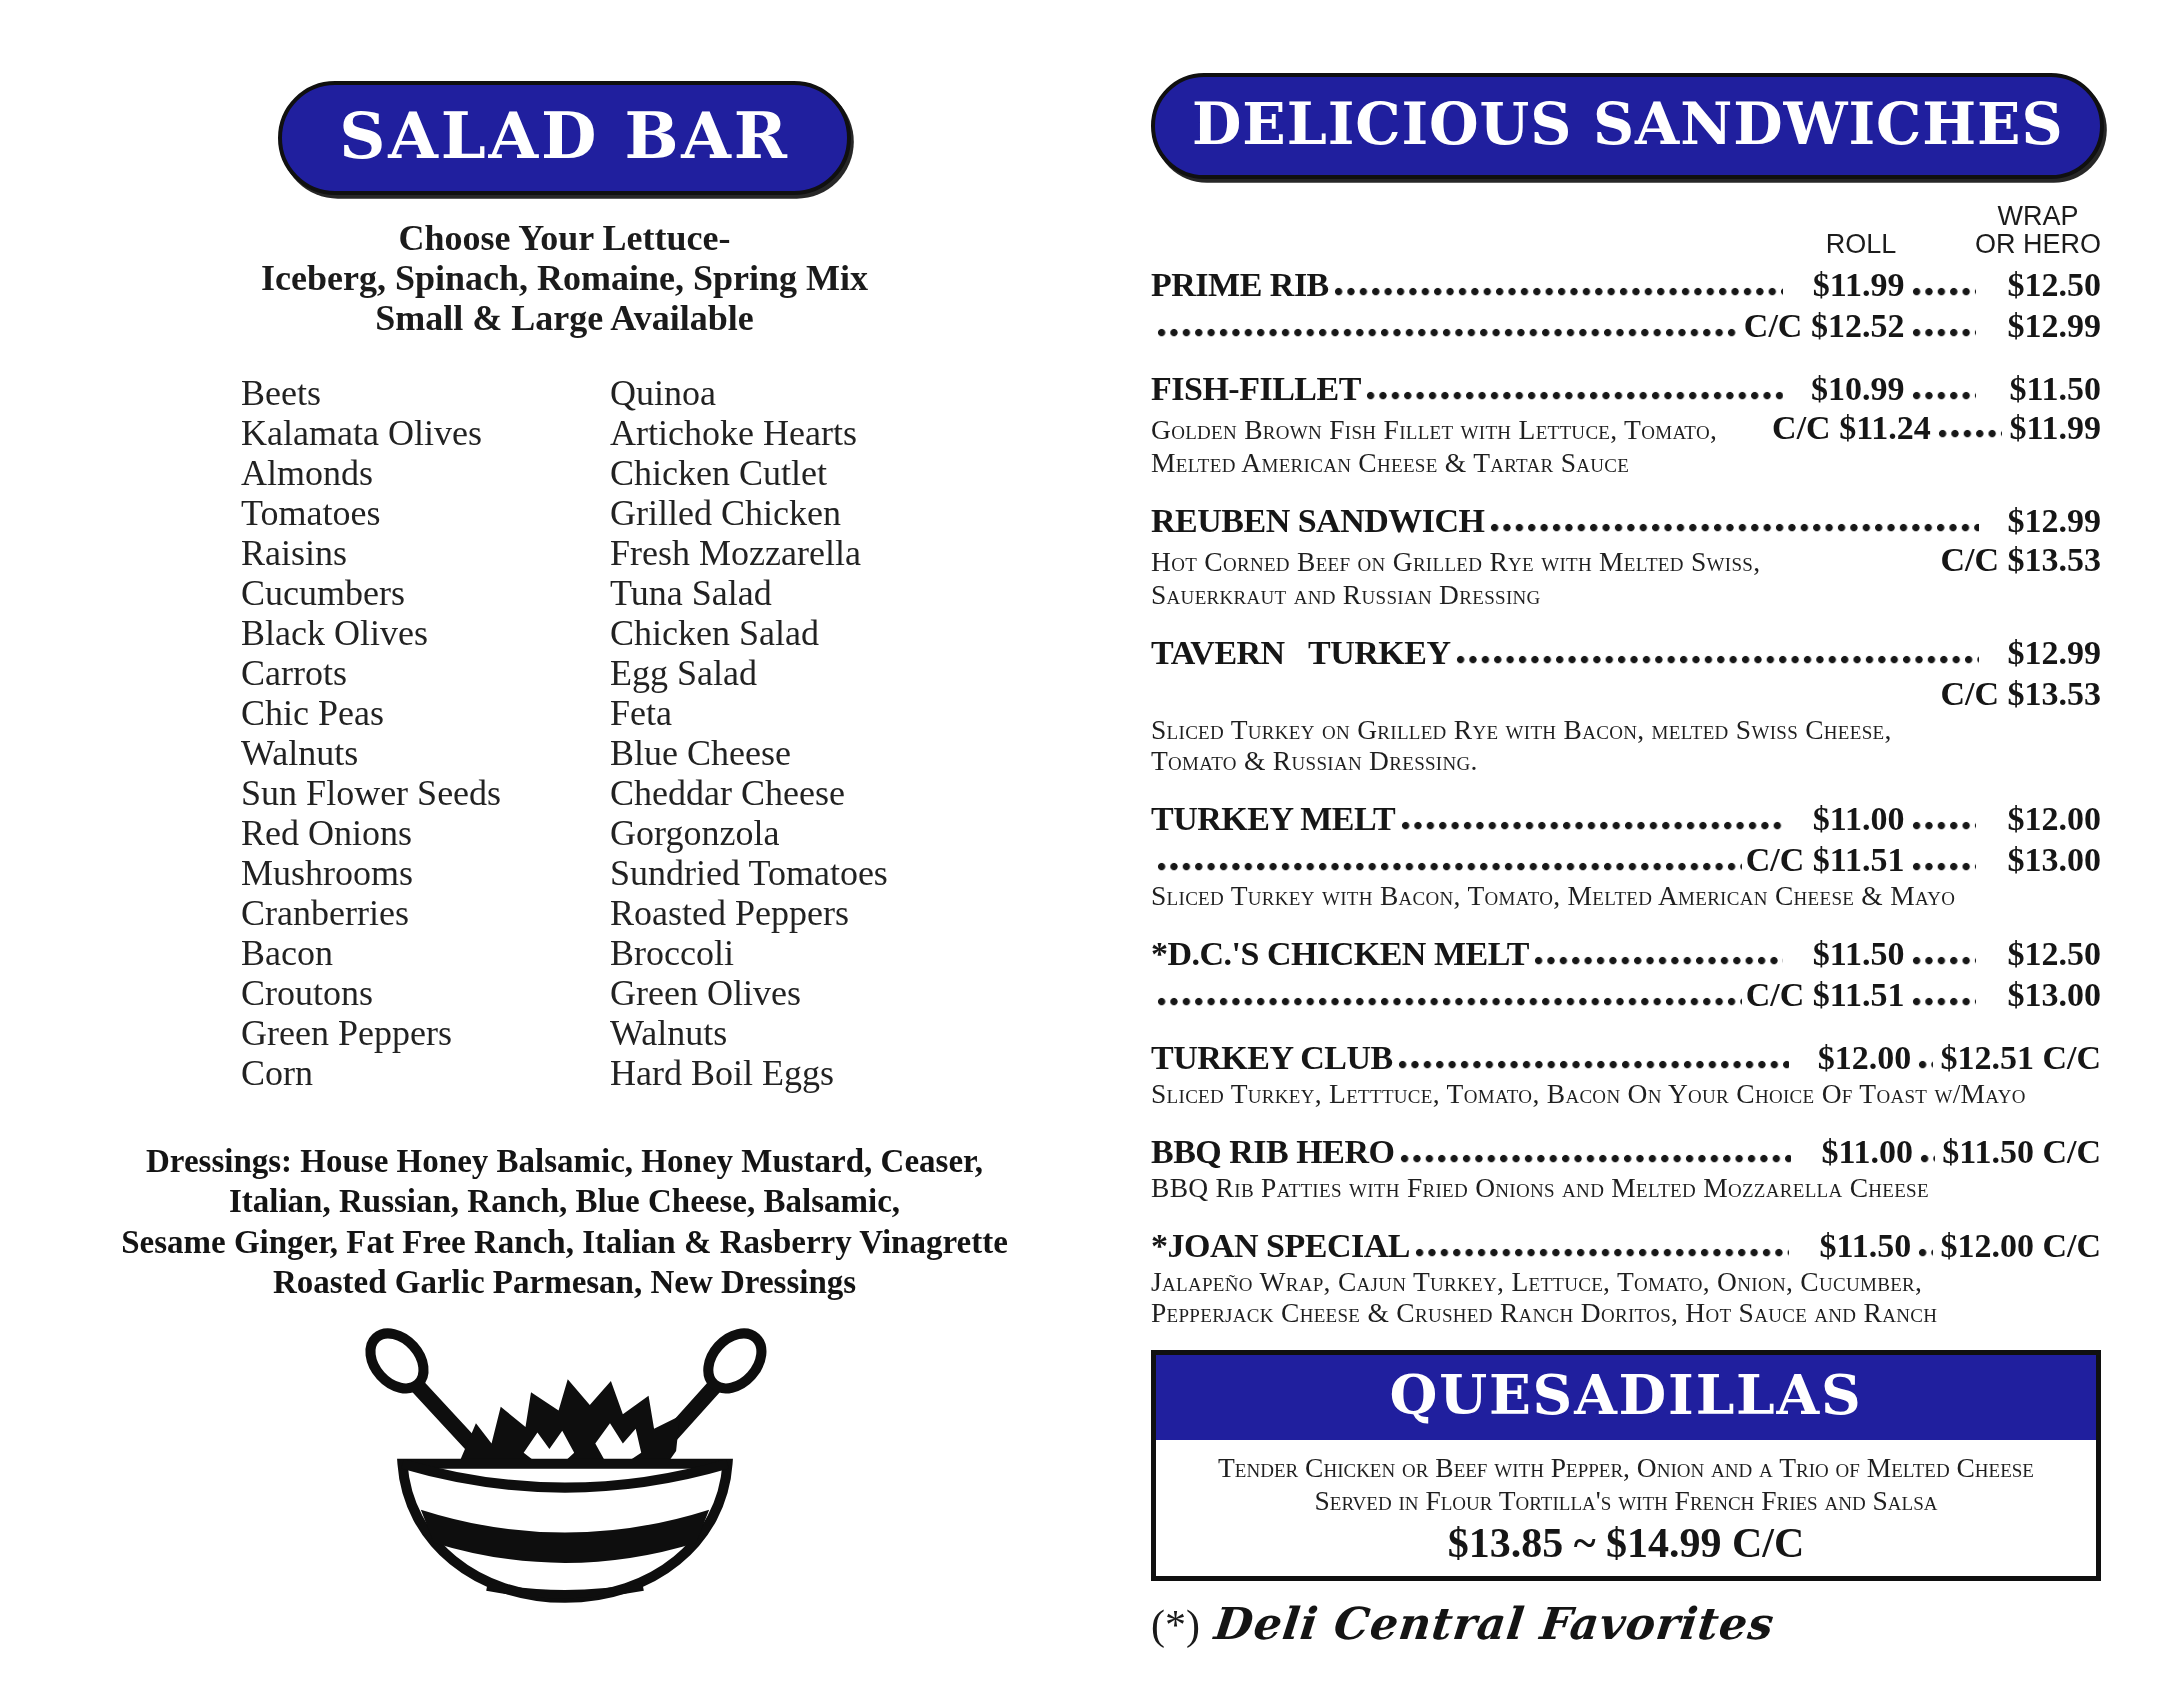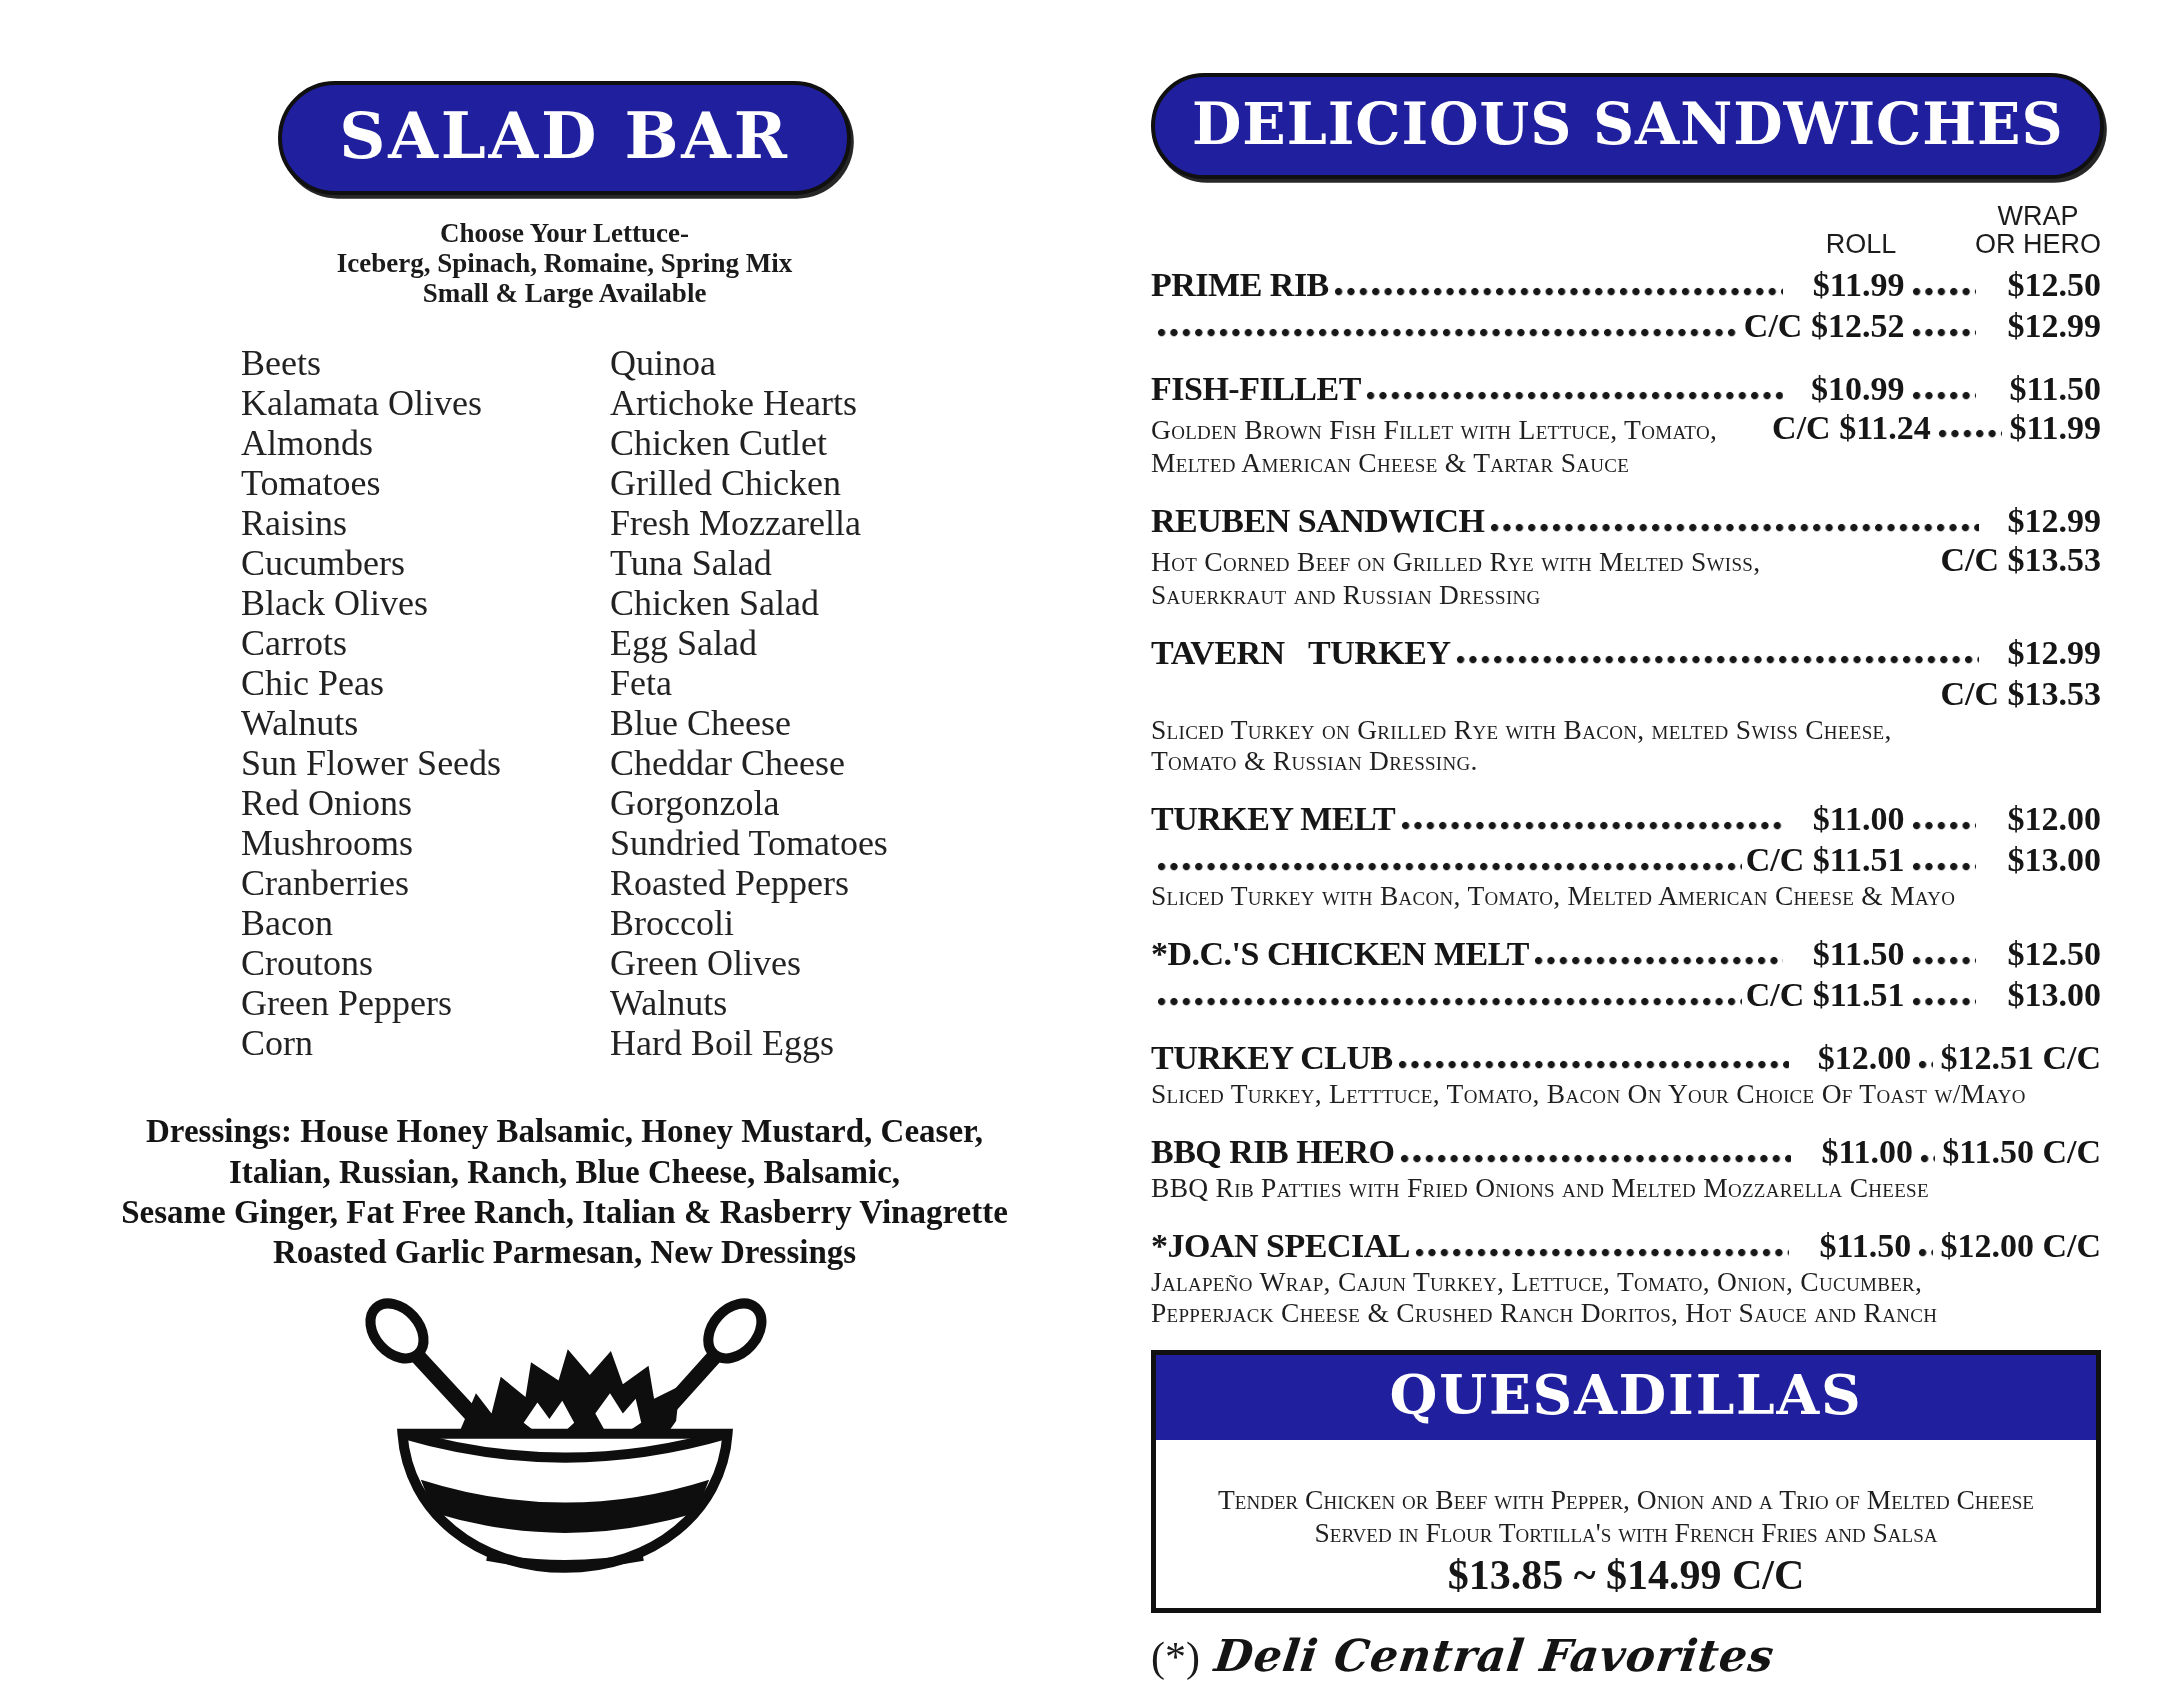--- a/index.html
+++ b/index.html
@@ -14,21 +14,21 @@
     border:4.6px solid #101010;border-radius:69px;
     font-family:"DejaVu Serif",serif;font-weight:bold;
     box-shadow:2.8px 3.7px 0 rgba(16,16,16,.9);
     text-align:center;white-space:nowrap;
   }
   .pill-left{font-size:64px;letter-spacing:2.8px;padding:13px 57px 18.4px;}
   .pill-right{font-size:57px;letter-spacing:0.9px;padding:13px 37px 18.4px;}
 
   
   .left-col{position:absolute;left:64px;top:81px;width:1001px;text-align:center;}
-  .intro{margin-top:24px;font-weight:bold;font-size:27px;line-height:1.1;color:#1b1b1b;}
+  .intro{margin-top:24px;font-weight:bold;font-size:36px;line-height:1.1;color:#1b1b1b;}
   .salad-cols{
     margin-top:35px;display:flex;justify-content:center;gap:109px;
     text-align:left;font-size:36px;line-height:40px;color:#222222;
   }
   .salad-col{white-space:nowrap;}
   .dressings{margin-top:48px;font-weight:bold;font-size:33px;line-height:1.22;color:#141414;white-space:nowrap;}
   .bowl-wrap{margin-top:13px;}
 
   
   .right-col{position:absolute;left:1151px;top:73px;width:950px;}
@@ -63,21 +63,21 @@
   .desc-price{font-weight:700;font-size:34px;white-space:nowrap;}
   .item{margin-bottom:22px;}
 
   
   .ques-box{border:5.5px solid #101010;margin-top:7.3px;background:#ffffff;}
   .ques-band{
     background:#201f9e;color:#ffffff;text-align:center;
     font-family:"DejaVu Serif",serif;font-weight:bold;font-size:55px;
     letter-spacing:1.8px;padding:7.3px 0 13px;
   }
-  .ques-body{text-align:center;padding:11px 11px 9.2px;margin-top:32px;}
+  .ques-body{text-align:center;padding:11px 11px 9.2px;}
   .ques-desc{font-variant:small-caps;font-size:27.5px;line-height:33px;color:#1f1f1f;}
   .ques-price{font-weight:700;font-size:42px;margin-top:1.8px;}
 
   
   .footnote{display:flex;align-items:baseline;margin-top:16.5px;}
   .fn-symbol{font-size:42px;color:#1a1a1a;}
   .fn-script{
     margin-left:14.7px;font-style:italic;font-weight:700;font-size:44px;
     font-family:"DejaVu Serif",serif;display:inline-block;transform:skewX(-7deg);
     letter-spacing:0.9px;color:#141414;

